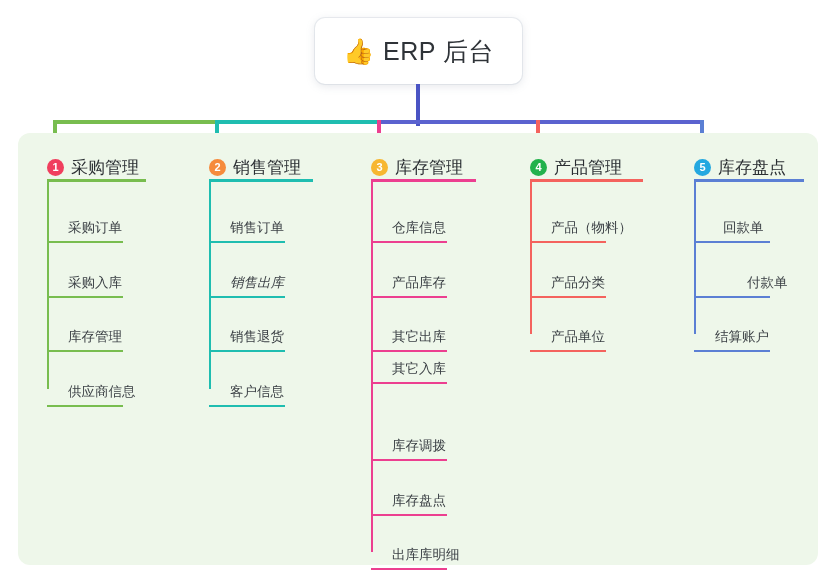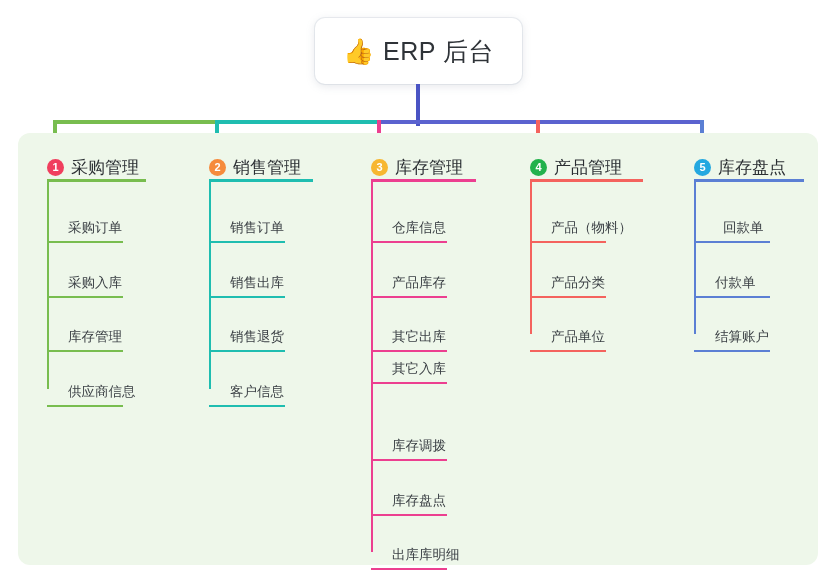--- a/index.html
+++ b/index.html
@@ -118,21 +118,21 @@
         <div class="col-head" style="position: absolute; top: 146px; left: 0px;">
           <span class="badge" style="background: rgb(246, 139, 60);">2</span>
           <span class="col-title">销售管理</span>
         </div>
         <div class="head-rule" style="top: 179px; left: 0px; width: 104px; background: rgb(31, 189, 176); position: absolute; bottom: auto;"></div>
         <div class="spine" style="left: 0px; top: 182px; height: 206.5px; background: rgb(31, 189, 176);"></div>
         <div class="leaf" style="top: 218px;">
           <div class="leaf-text">销售订单</div>
           <div class="leaf-rule" style="width: 76px; background: rgb(31, 189, 176); left: 0px;"></div>
         </div>
-        <div class="leaf" style="top: 272.5px;">
+        <div class="leaf" style="top: 272.5px; font-style: italic;">
           <div class="leaf-text">销售出库</div>
           <div class="leaf-rule" style="width: 76px; background: rgb(31, 189, 176); left: 0px;"></div>
         </div>
         <div class="leaf" style="top: 327px;">
           <div class="leaf-text">销售退货</div>
           <div class="leaf-rule" style="width: 76px; background: rgb(31, 189, 176); left: 0px;"></div>
         </div>
         <div class="leaf" style="top: 381.5px;">
           <div class="leaf-text">客户信息</div>
           <div class="leaf-rule" style="width: 76px; background: rgb(31, 189, 176); left: 0px;"></div>
@@ -198,21 +198,21 @@
         <div class="col-head" style="position: absolute; top: 146px; left: 0px;">
           <span class="badge" style="background: rgb(36, 168, 224);">5</span>
           <span class="col-title">库存盘点</span>
         </div>
         <div class="head-rule" style="top: 179px; left: 0px; width: 110px; background: rgb(91, 127, 212); position: absolute; bottom: auto;"></div>
         <div class="spine" style="left: 0px; top: 182px; height: 152px; background: rgb(91, 127, 212);"></div>
         <div class="leaf" style="top: 218px; padding-left: 8px;">
           <div class="leaf-text">回款单</div>
           <div class="leaf-rule" style="width: 76px; background: rgb(91, 127, 212); left: 0px;"></div>
         </div>
-        <div class="leaf" style="top: 272.5px;">
+        <div class="leaf" style="top: 272.5px; padding-left: 32px;">
           <div class="leaf-text">付款单</div>
           <div class="leaf-rule" style="width: 76px; background: rgb(91, 127, 212); left: 0px;"></div>
         </div>
         <div class="leaf" style="top: 327px;">
           <div class="leaf-text">结算账户</div>
           <div class="leaf-rule" style="width: 76px; background: rgb(91, 127, 212); left: 0px;"></div>
         </div>
       </div>
     </div>
 

